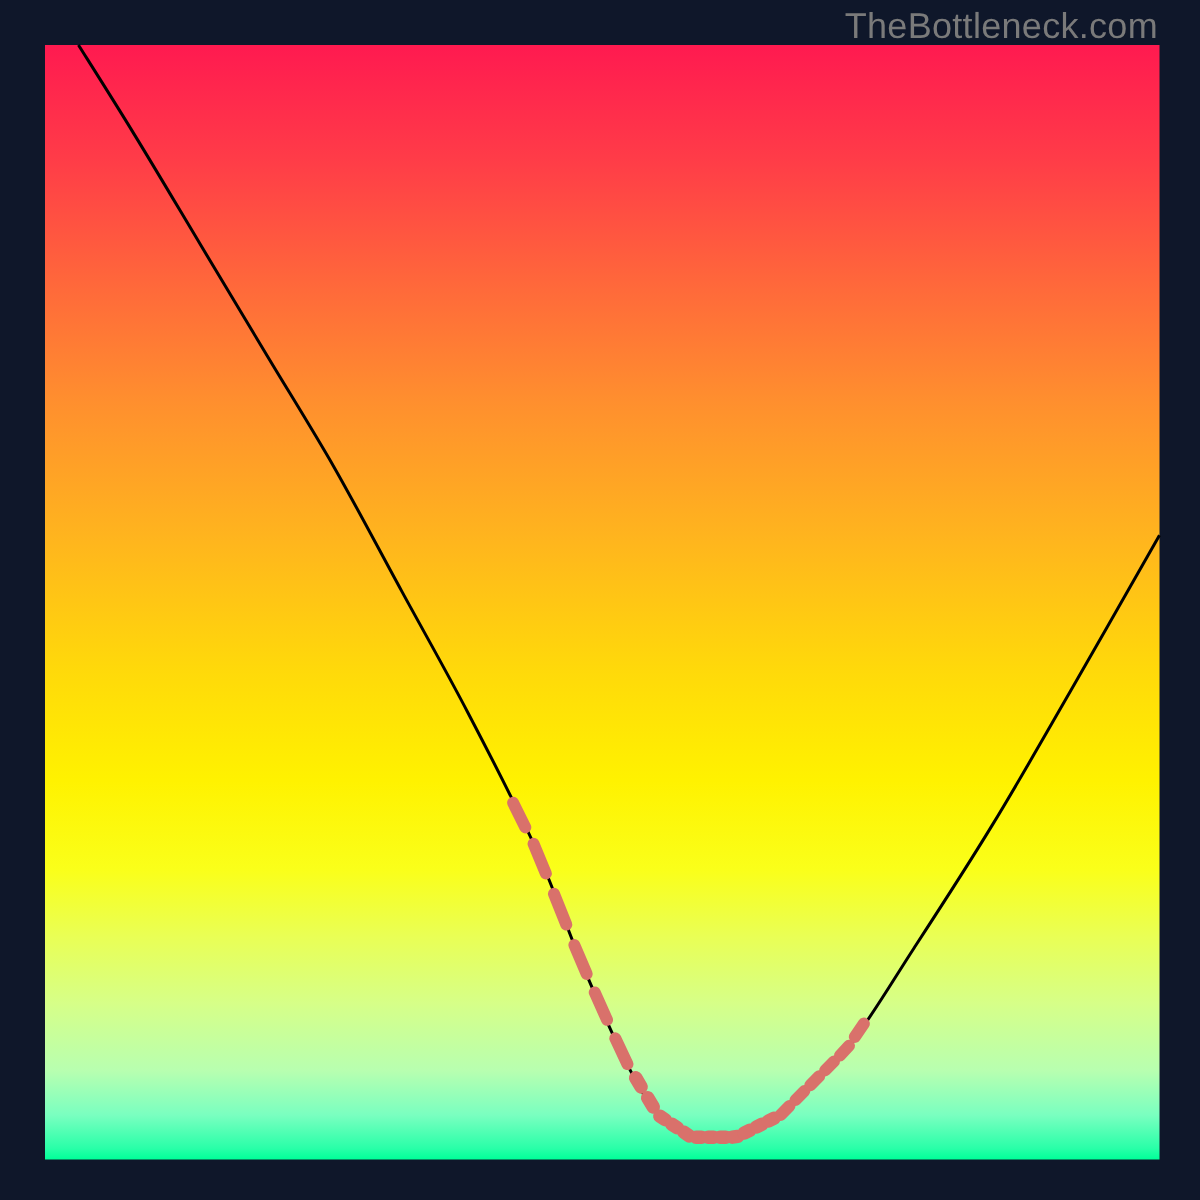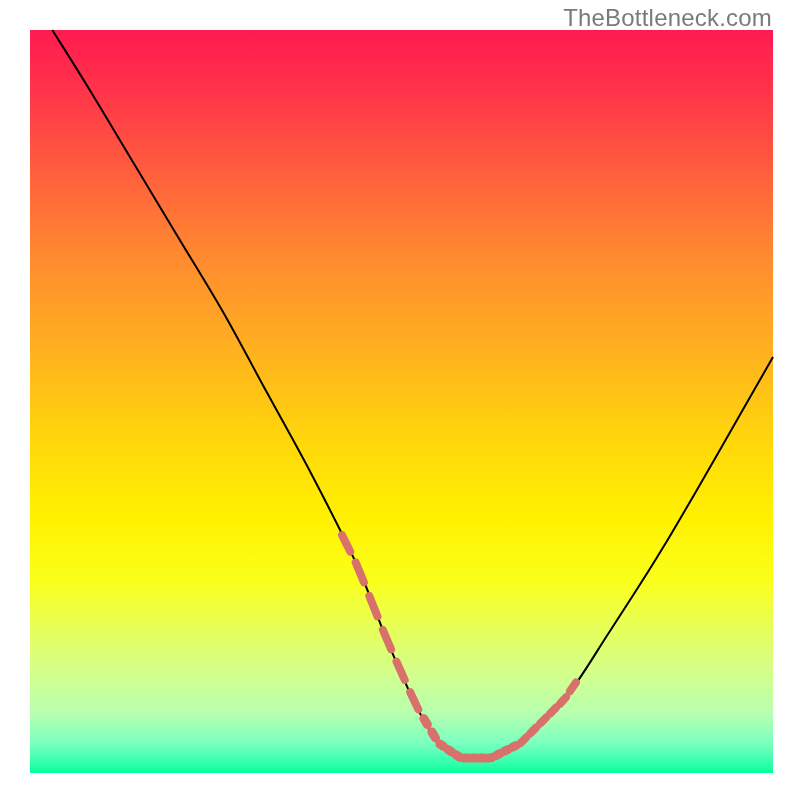--- a/index.html
+++ b/index.html
@@ -9,21 +9,21 @@
     height: 800px;
     background: #000;
     overflow: hidden;
   }
   .frame {
     position: absolute;
     left: 0;
     top: 0;
     width: 800px;
     height: 800px;
-    background: #ffffff;
+    background: #0f172a;
   }
   .plot {
     position: absolute;
     left: 30px;
     top: 30px;
     width: 743px;
     height: 743px;
     background: linear-gradient(to bottom,
       #ff1a50 0%,
       #ff3b48 10%,

